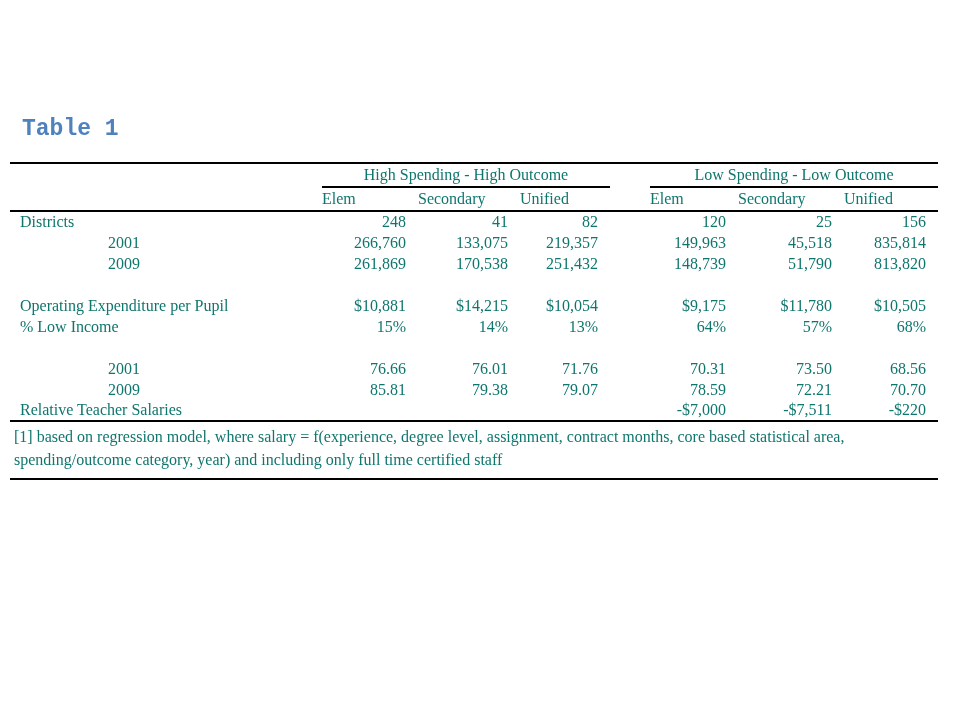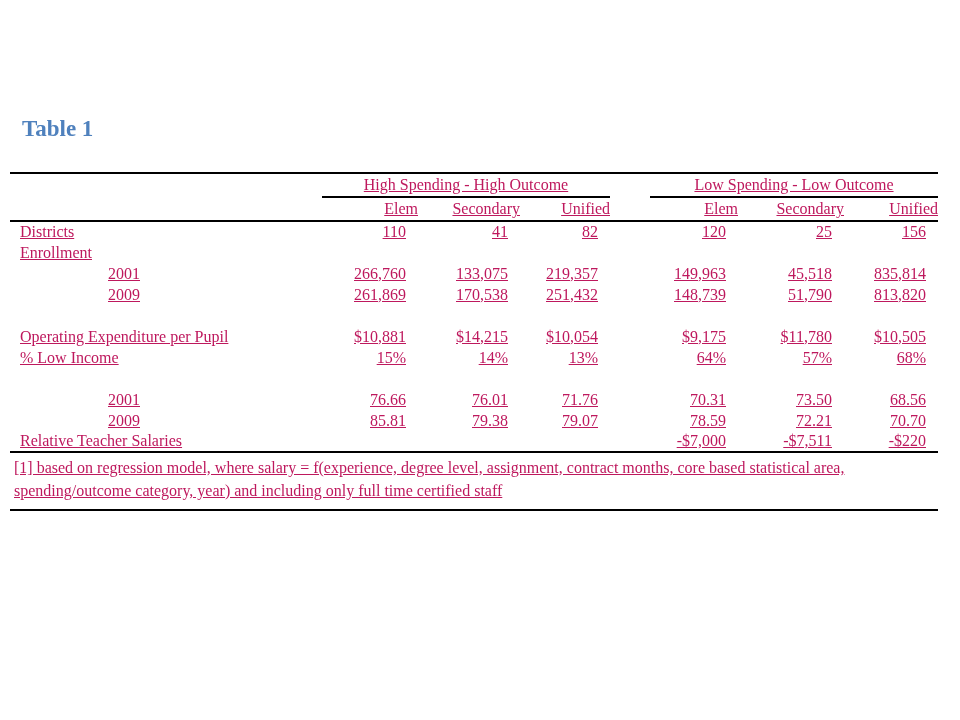--- a/index.html
+++ b/index.html
@@ -16,48 +16,47 @@
     color: #000;
   }
   .title {
     position: absolute;
     left: 22px;
     top: 116px;
     margin: 0;
     font-size: 23px;
     font-weight: bold;
     color: #4f81bd;
-    font-family: Liberation Serif, serif;
+    font-family: Liberation Mono, monospace;
   }
   table.tbl {
     position: absolute;
     left: 10px;
-    top: 172px;
+    top: 162px;
     width: 928px;
     border-collapse: collapse;
     table-layout: fixed;
     font-size: 16px;
-    color: #be185d;
-    text-decoration: underline;
+    color: #0f766e;
   }
   .tbl th, .tbl td {
     padding: 0;
     font-weight: normal;
     white-space: nowrap;
     overflow: hidden;
   }
   
   .tbl thead tr { height: 24px; }
   .tbl thead tr.group-row th { border-top: 2px solid #000; }
   .tbl thead th.grp {
     text-align: center;
     border-bottom: 2px solid #000;
   }
   .tbl thead tr.sub-row th { border-bottom: 2px solid #000; }
-  .tbl thead th.sub { text-align: right; }
+  .tbl thead th.sub { text-align: left; }
   
   .tbl tbody tr { height: 21px; }
   .tbl tbody td.lbl { text-align: left; padding-left: 10px; }
   .tbl tbody td.lbl.indent { padding-left: 98px; }
   .tbl tbody td.num { text-align: right; padding-right: 12px; }
   .tbl tbody tr.last-row td { border-bottom: 2px solid #000; }
   
   .tbl tfoot td.footnote {
     white-space: normal;
     text-align: left;
@@ -98,37 +97,27 @@
       <th class="sub">Unified</th>
       <th class="gap"></th>
       <th class="sub">Elem</th>
       <th class="sub">Secondary</th>
       <th class="sub">Unified</th>
     </tr>
   </thead>
   <tbody id="tbody">
       <tr>
         <td class="lbl">Districts</td>
-        <td class="num">110</td>
+        <td class="num">248</td>
         <td class="num">41</td>
         <td class="num">82</td>
         <td class="gap"></td>
         <td class="num">120</td>
         <td class="num">25</td>
         <td class="num">156</td>
-      </tr>
-      <tr>
-        <td class="lbl">Enrollment</td>
-        <td class="num"></td>
-        <td class="num"></td>
-        <td class="num"></td>
-        <td class="gap"></td>
-        <td class="num"></td>
-        <td class="num"></td>
-        <td class="num"></td>
       </tr>
       <tr>
         <td class="lbl indent">2001</td>
         <td class="num">266,760</td>
         <td class="num">133,075</td>
         <td class="num">219,357</td>
         <td class="gap"></td>
         <td class="num">149,963</td>
         <td class="num">45,518</td>
         <td class="num">835,814</td>

